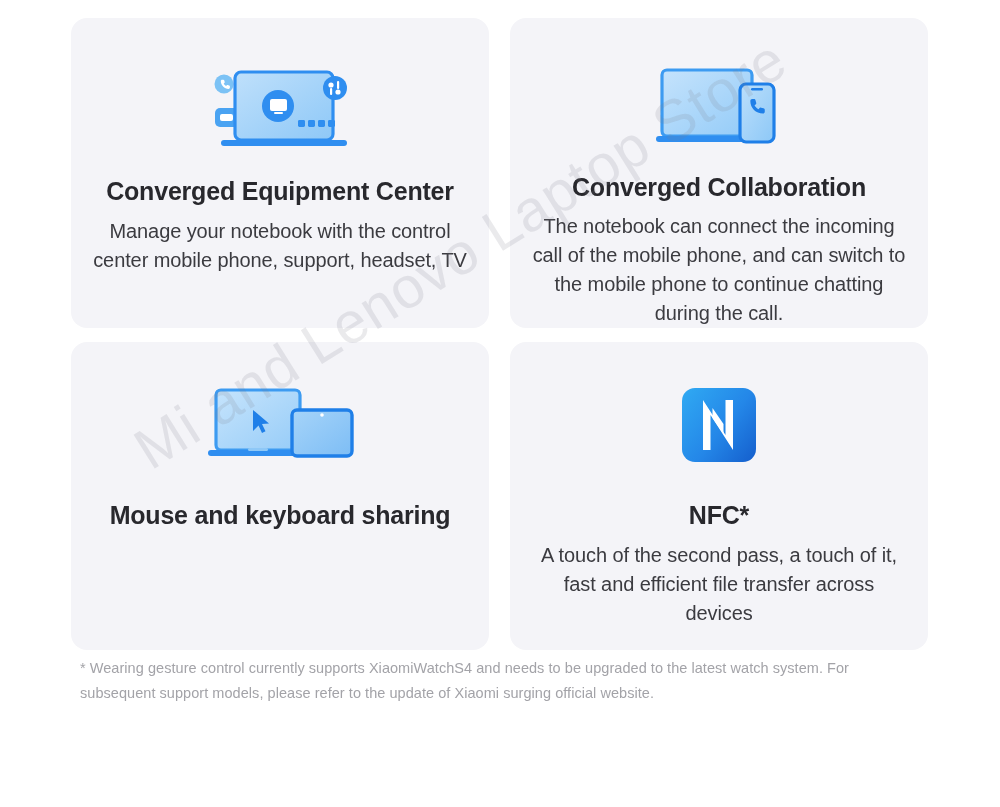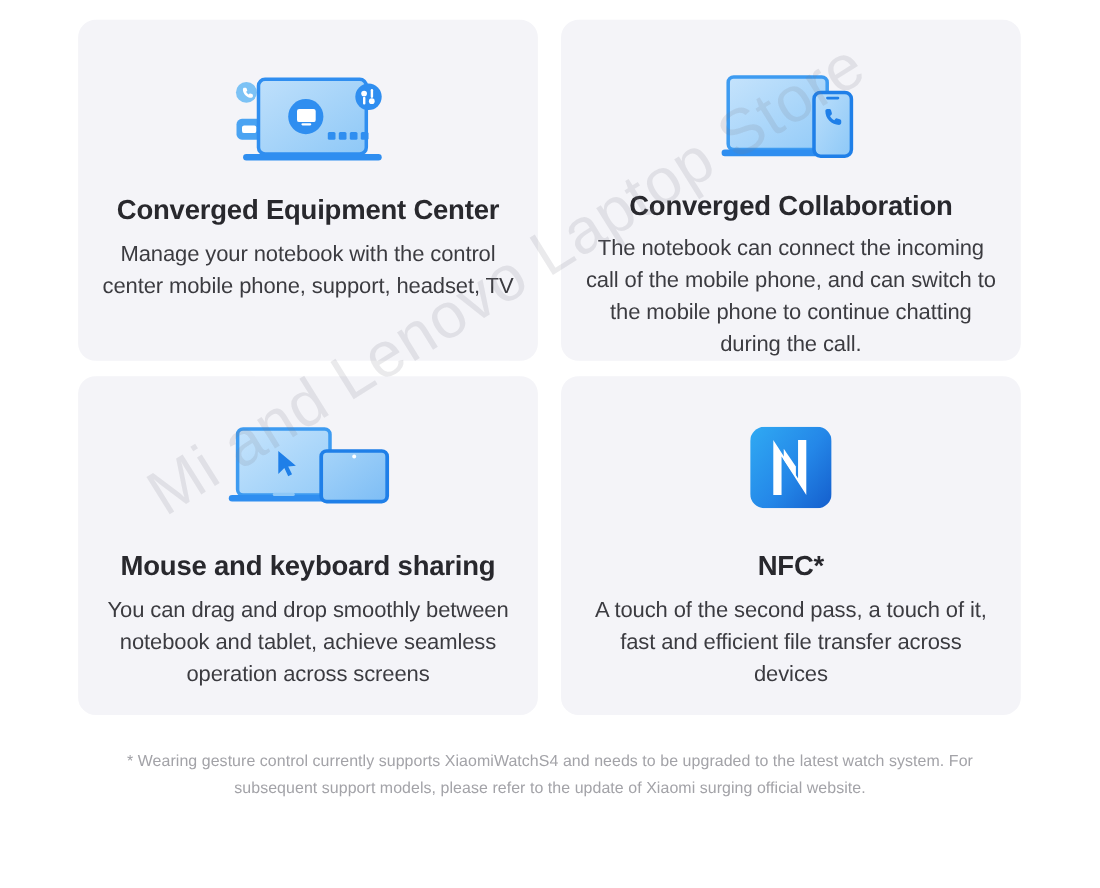--- a/index.html
+++ b/index.html
@@ -99,28 +99,27 @@
     line-height: 1.45;
     margin-top: 11px;
     padding: 0 18px;
     letter-spacing: -0.1px;
   }
 
   
   .footnote {
     position: absolute;
     left: 80px;
-    top: 680px;
+    top: 656px;
     width: 840px;
     font-size: 14.5px;
     line-height: 1.72;
     color: #a3a3a8;
     letter-spacing: 0.05px;
     z-index: 3;
-    text-align: center;
   }
 
   svg { display: block; }
 </style>
 </head>
 <body>
 
 <div class="page">
 
   <div class="grid">
@@ -212,21 +211,20 @@
           <rect x="4" y="65" width="100" height="6" rx="3" fill="#2f8ef0"></rect>
           <rect x="44" y="63" width="20" height="3" rx="1.5" fill="#8ec8f7"></rect>
 
           <path d="M49 25 L49 46 L54.5 40.5 L58 48 L61.5 46.2 L58 39 L65 38.5 Z" fill="#1f7fe8"></path>
 
           <rect x="88" y="25" width="60" height="46" rx="5" fill="url(#g3b)" stroke="#1f7fe8" stroke-width="3.4"></rect>
           <circle cx="118" cy="30" r="1.8" fill="#ffffff"></circle>
         </svg>
       </div>
       <div class="card-title">Mouse and keyboard sharing</div>
-      <div class="card-desc">You can drag and drop smoothly between notebook and tablet, achieve seamless operation across screens</div>
     </div>
 
     <div class="card card-r2">
       <div class="card-icon">
         <svg width="74" height="74" viewBox="0 0 74 74" aria-hidden="true">
           <defs>
             <linearGradient id="gnfc" x1="0" y1="0.1" x2="1" y2="0.9">
               <stop offset="0" stop-color="#2fa7f2"></stop>
               <stop offset="0.55" stop-color="#2487e8"></stop>
               <stop offset="1" stop-color="#1662cf"></stop>

